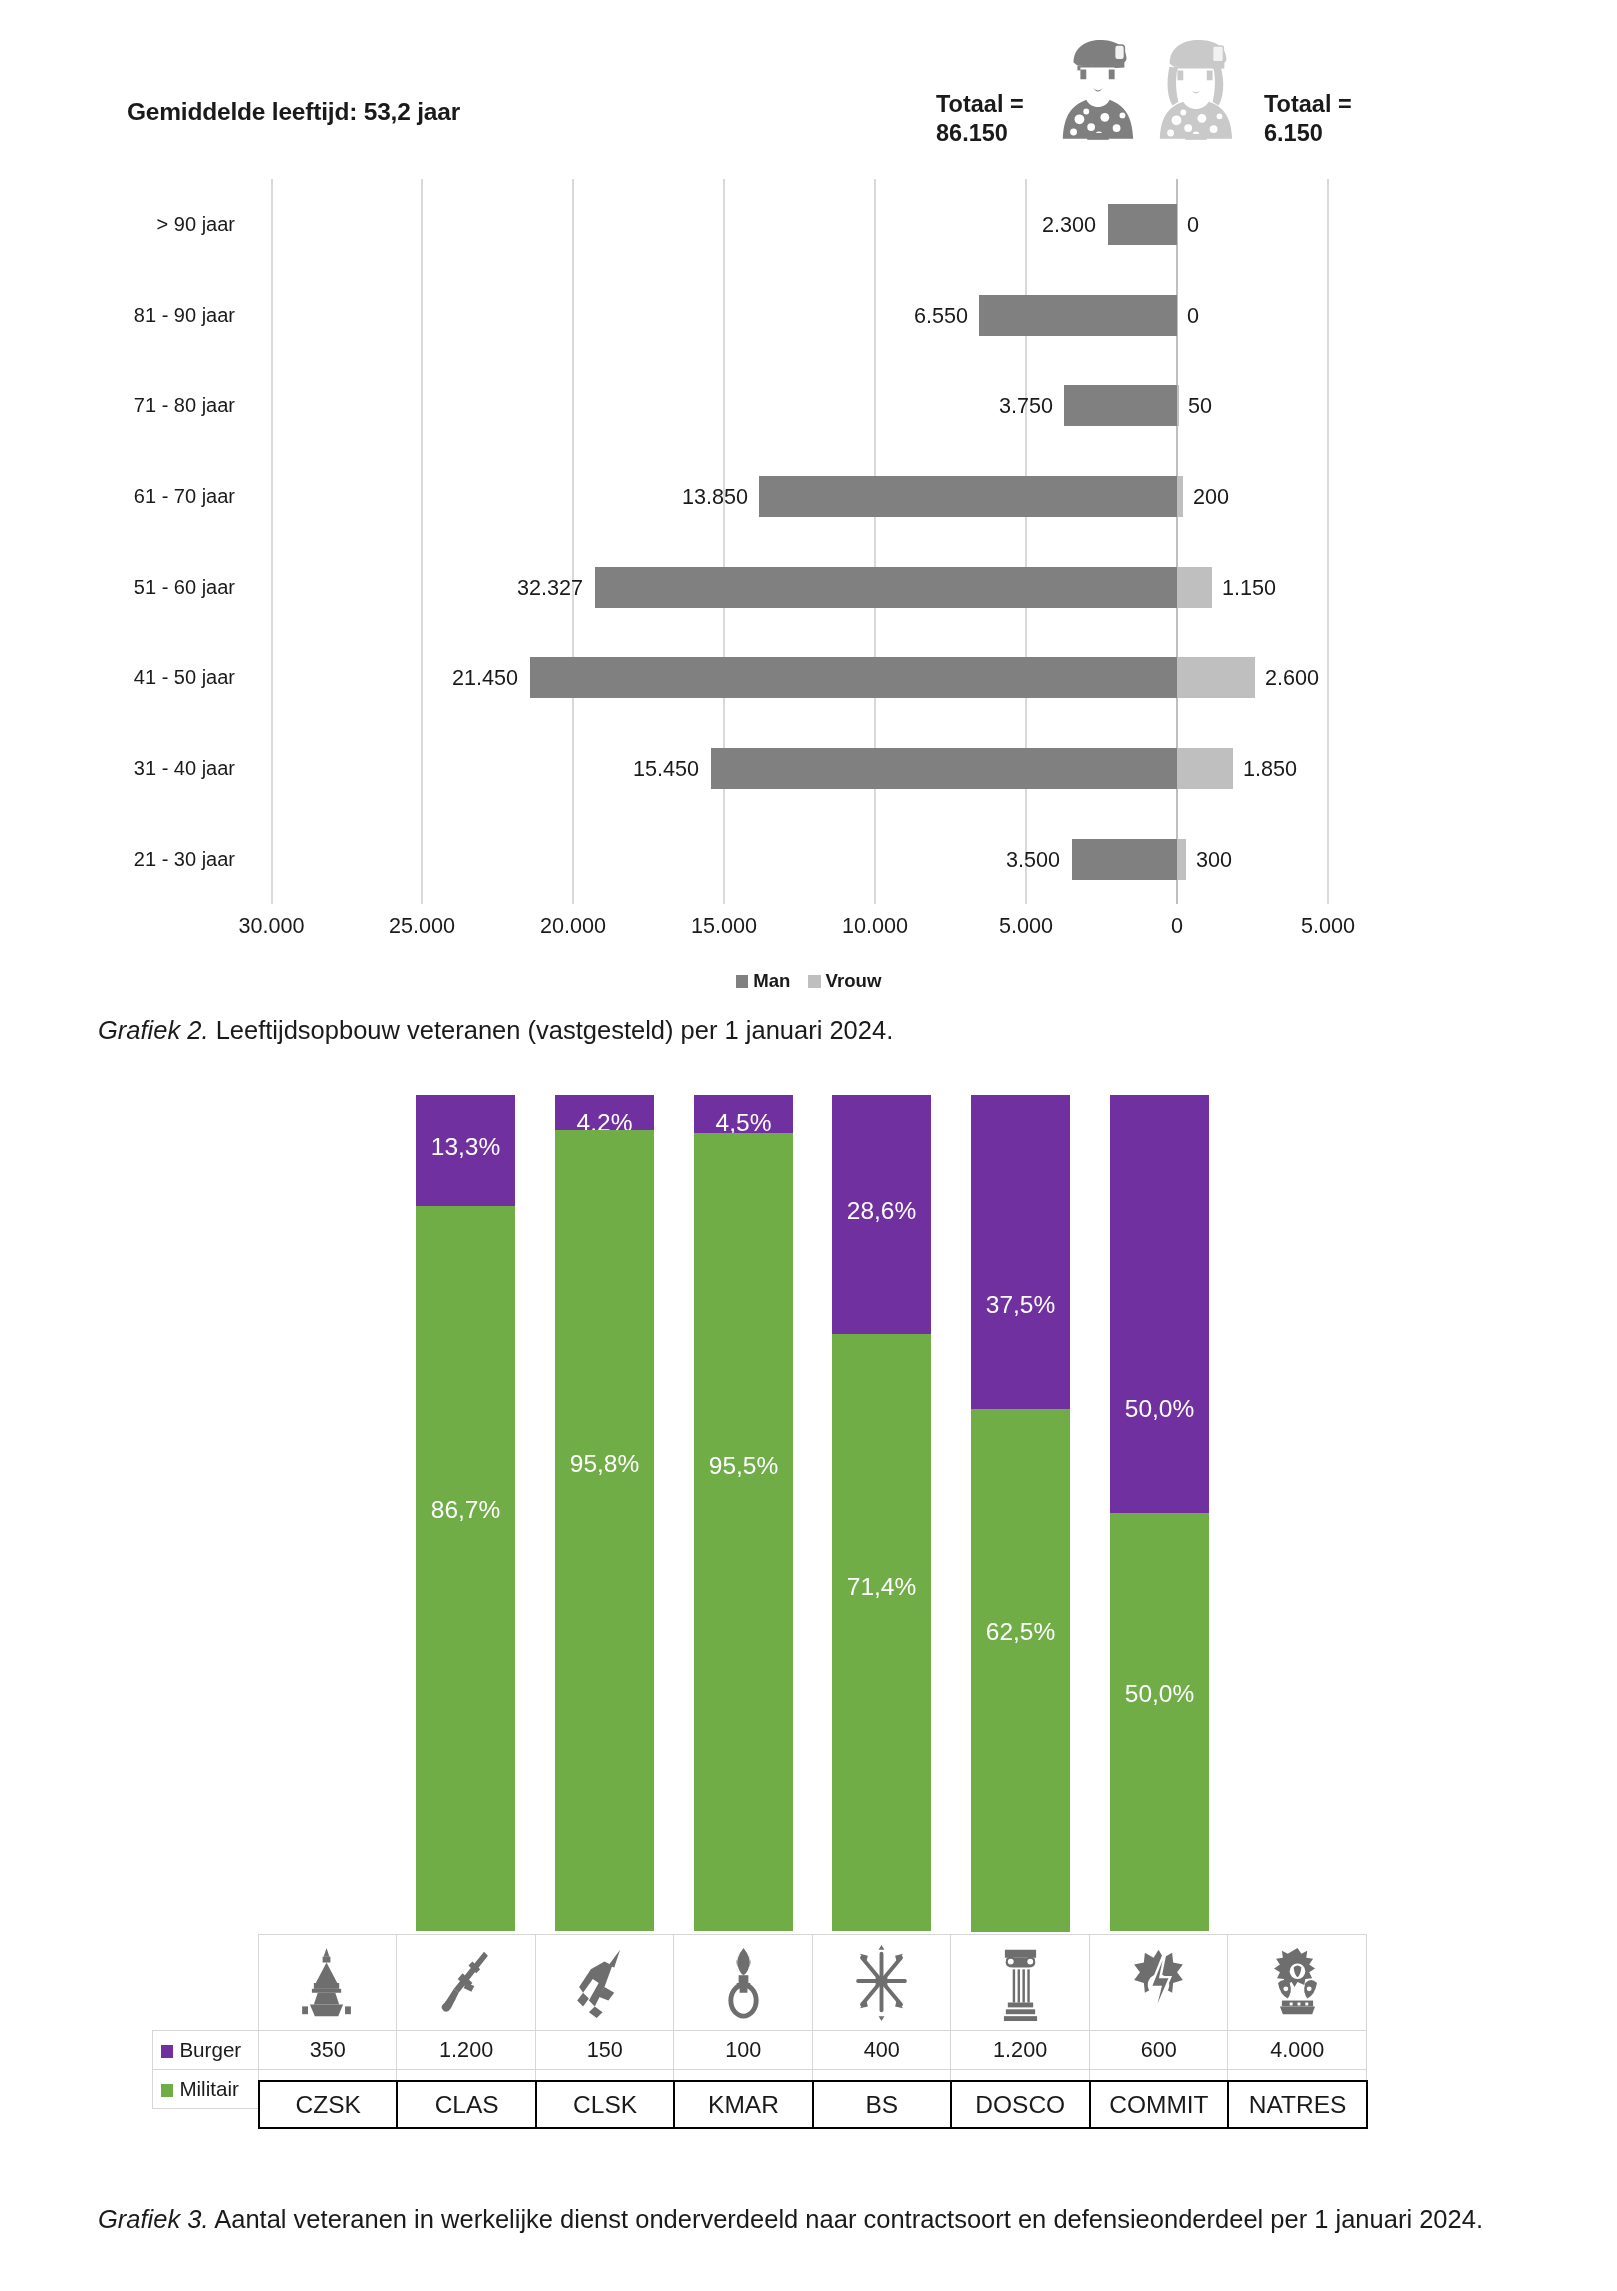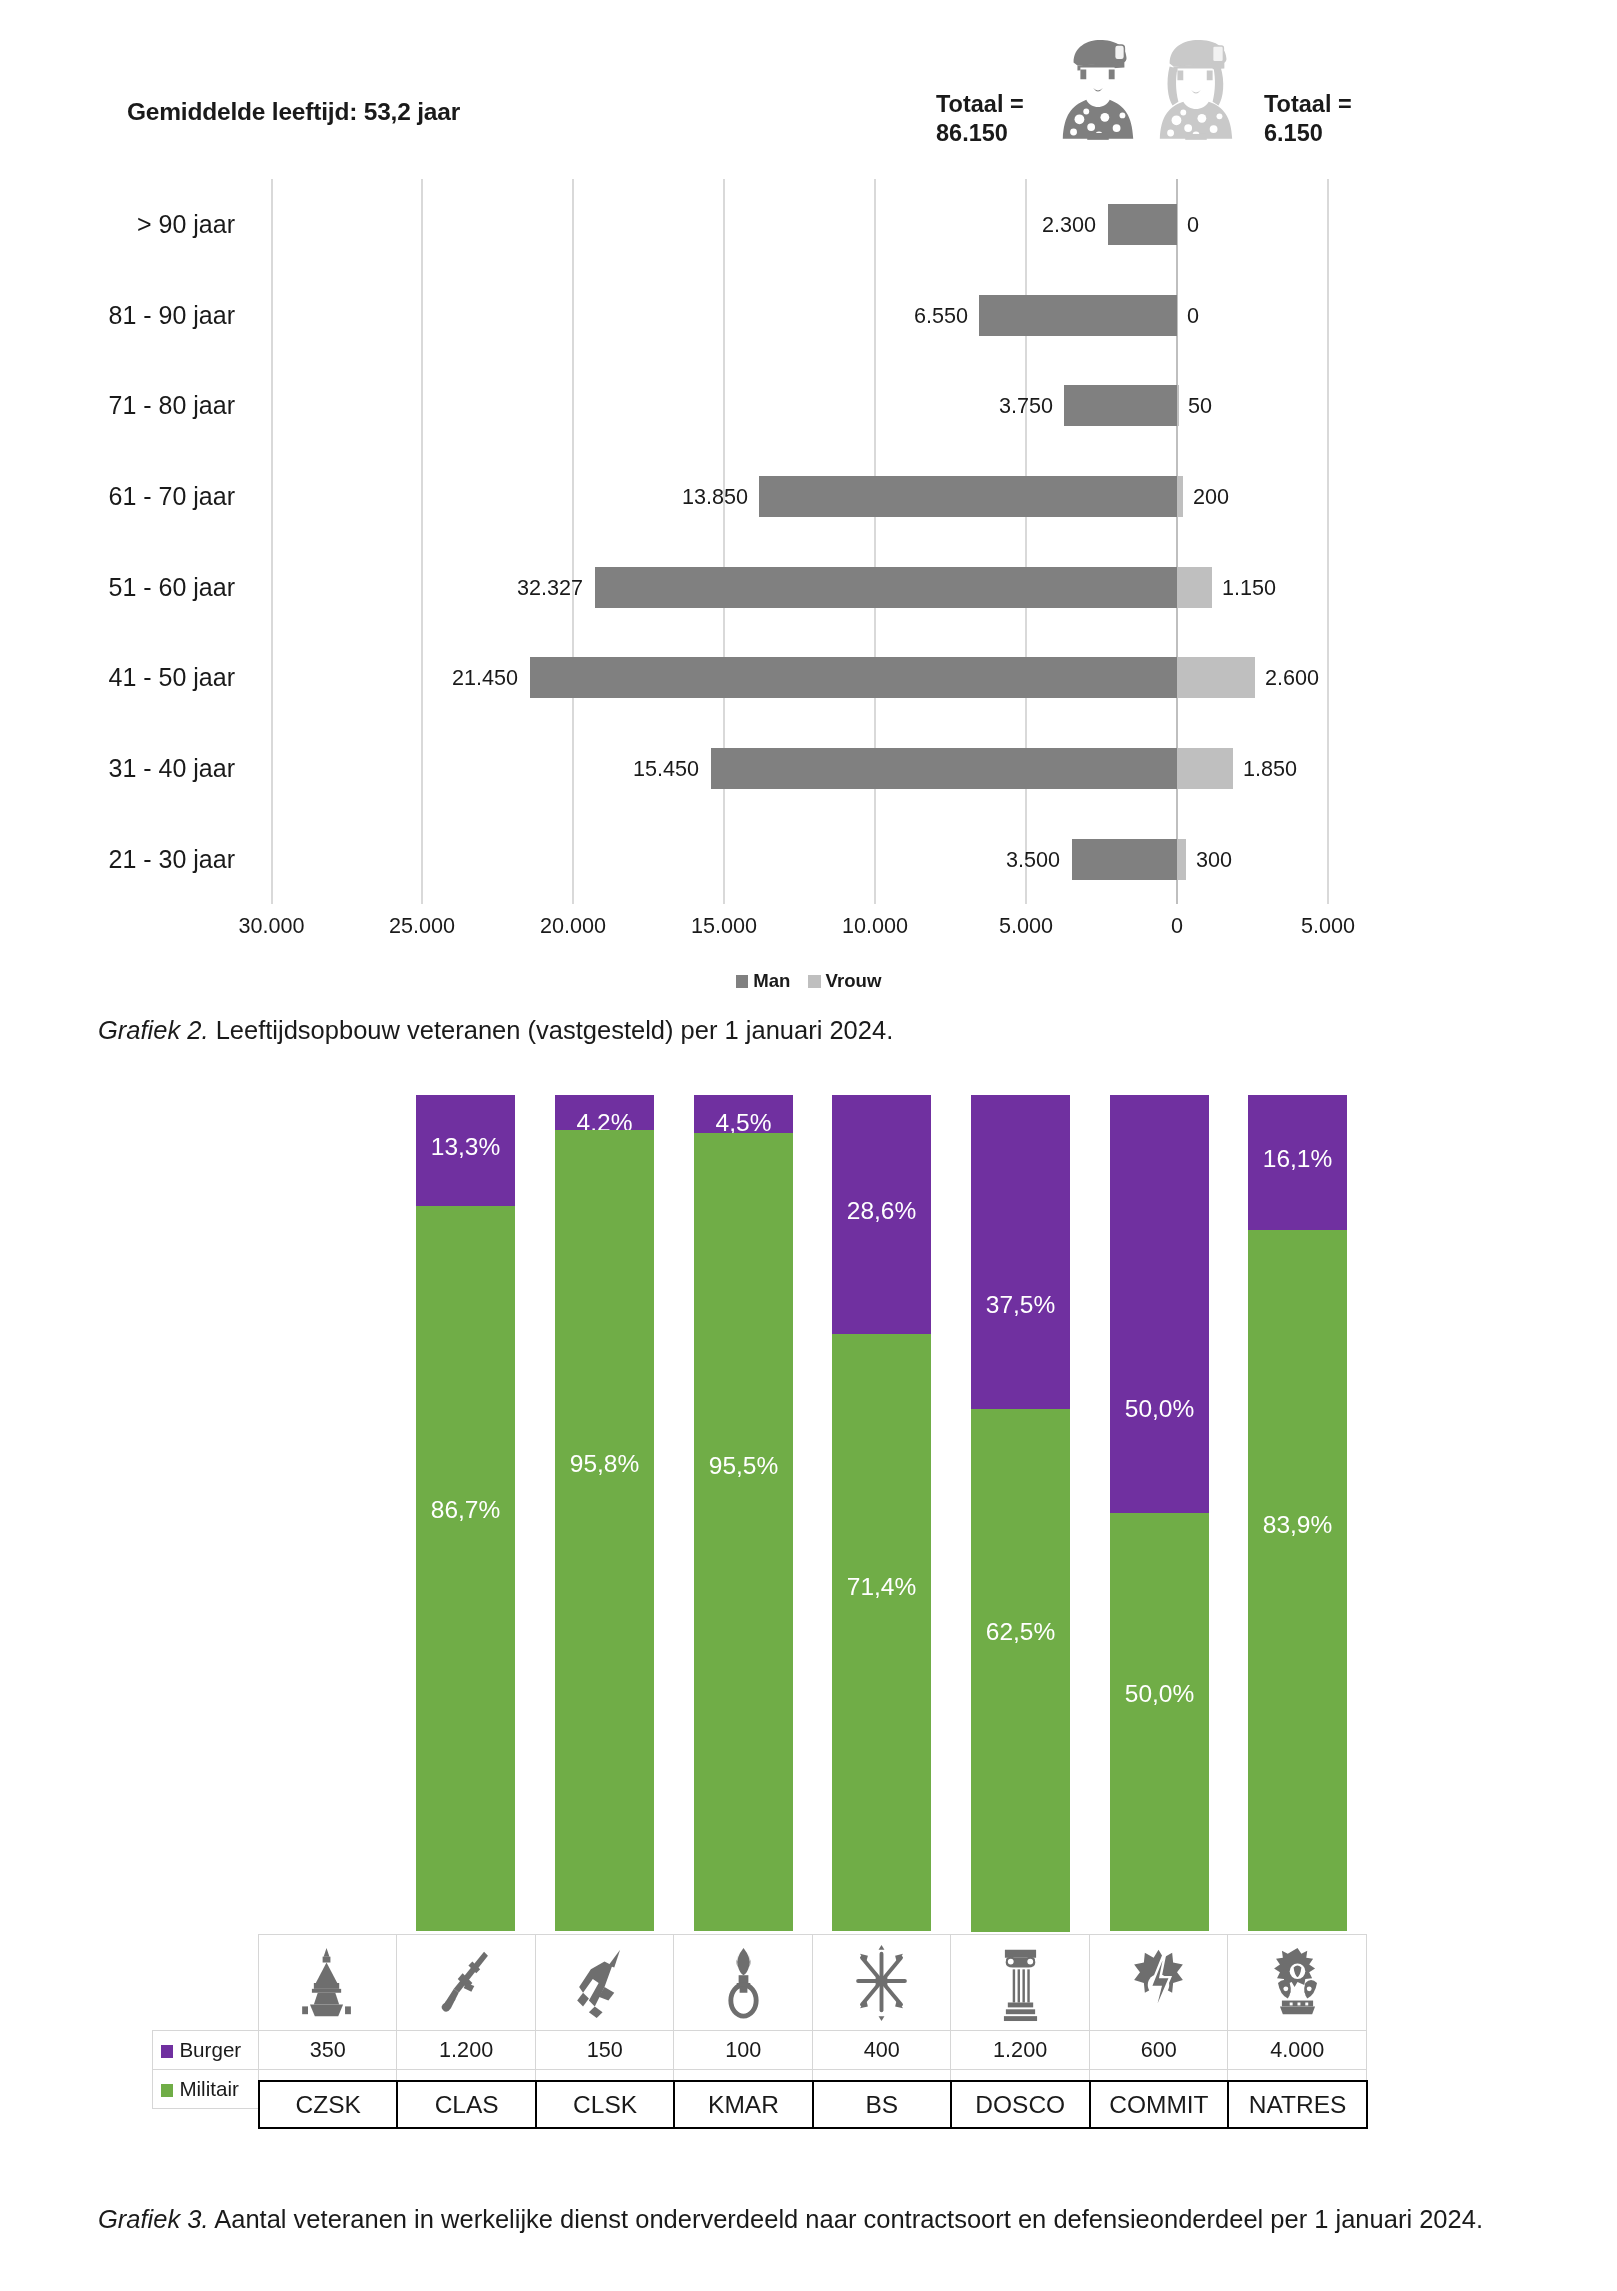--- a/index.html
+++ b/index.html
@@ -42,21 +42,21 @@
 
   .c2-row { position:absolute; left:0; width:100%; height:91px; }
   .c2-bar-man { position:absolute; height:41px; top:24.5px; background:#808080; }
   .c2-bar-vrouw { position:absolute; height:41px; top:24.5px; background:#bfbfbf; }
   .c2-val-left { position:absolute; top:24.5px; height:41px; line-height:41px;
                  font-size:21.6px; text-align:right; white-space:nowrap; }
   .c2-val-right { position:absolute; top:24.5px; height:41px; line-height:41px;
                   font-size:21.6px; text-align:left; white-space:nowrap; }
   #c2-ylabels { position:absolute; left:0; top:179px; width:1617px; }
   .c2-ylab-item { position:absolute; left:83px; width:152px; text-align:right;
-                  font-size:25px; height:91px; line-height:91px; white-space:nowrap; }
+                  font-size:20px; height:91px; line-height:91px; white-space:nowrap; }
 
   #c2-xticks { position:absolute; left:247px; top:913px; width:1106px; height:39px; }
   .c2-xtick { position:absolute; font-size:21.6px; transform:translateX(-50%); white-space:nowrap; top:0; }
 
   #c2-legend {
     position:absolute; left:0; right:0; top:970px;
     text-align:center; font-size:18.6px; font-weight:bold;
   }
   #c2-legend span.sw { display:inline-block; width:12.7px; height:12.7px; vertical-align:-1px; margin-right:4.9px; }
   #c2-legend .itm { margin:0 8.8px; }
@@ -304,28 +304,20 @@
         <div class="c3-seg c3-seg-mil" style="height: 523px;">
           <div class="c3-pct" style="top: 209px;">62,5%</div>
         </div>
       </div>
       <div class="c3-col" style="left: 1110px; height: 836px;">
         <div class="c3-seg c3-seg-burger" style="height: 418px;">
           <div class="c3-pct" style="top: 300px;">50,0%</div>
         </div>
         <div class="c3-seg c3-seg-mil" style="height: 418px;">
           <div class="c3-pct" style="top: 167px;">50,0%</div>
-        </div>
-      </div>
-      <div class="c3-col" style="left: 1248px; height: 836px;">
-        <div class="c3-seg c3-seg-burger" style="height: 135px;">
-          <div class="c3-pct" style="top: 50px;">16,1%</div>
-        </div>
-        <div class="c3-seg c3-seg-mil" style="height: 701px;">
-          <div class="c3-pct" style="top: 281px;">83,9%</div>
         </div>
       </div>
     </div>
 
   <table id="c3-table">
     <tbody>
       <tr class="icons">
           <td class="iconlbl"></td>
           <td class="cell"><svg class="branch-icon" viewBox="0 0 60 80">
               <g fill="#6e6e6e">

